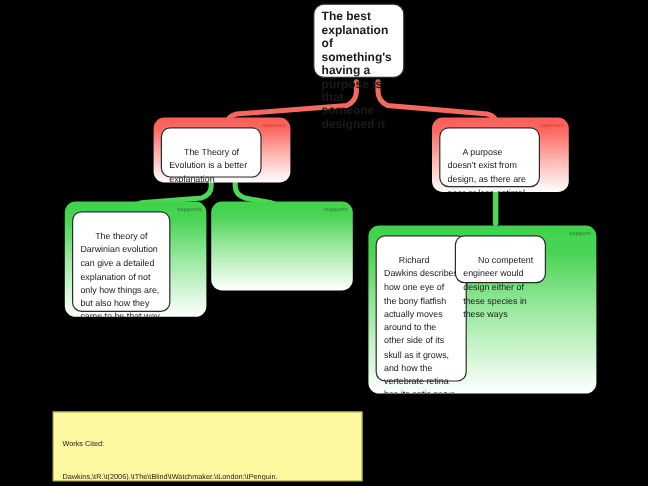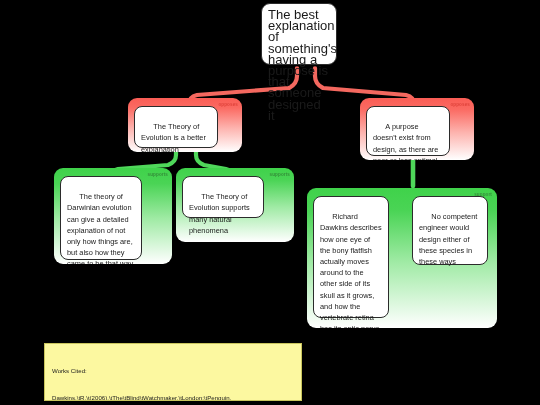--- a/index.html
+++ b/index.html
@@ -42,24 +42,25 @@
     word-wrap: break-word;
   }
 
   
   .rootbox {
     position: absolute;
     background: #ffffff;
     border: 1.4px solid #2b2b2b;
     border-radius: 9px;
     color: #1a1a1a;
-    font-size: 13px;
+    font-size: 10px;
     line-height: 11.2px;
     padding: 5px 6px;
     box-shadow: 2px 2px 0 rgba(0,0,0,0.30);
+    font-weight: bold;
   }
 
   
   .badge {
     position: absolute;
     font-size: 4.6px;
     letter-spacing: 0.1px;
     font-weight: 700;
   }
   .badge.opposes { color: #e0443c; }
@@ -118,31 +119,28 @@
 
   <div class="plate green" style="left:54px; top:168px; width:118px; height:96px;">
     <span class="badge supports" style="right:4px; top:4px;">supports</span>
     <div class="box" style="left:6px; top:8px; width:82px; height:84px;">
       <span>The theory of Darwinian evolution can give a detailed explanation of not only how things are, but also how they came to be that way</span>
     </div>
   </div>
 
   <div class="plate green" style="left:176px; top:168px; width:118px; height:74px;">
     <span class="badge supports" style="right:4px; top:4px;">supports</span>
-    <div class="box" style="left:6px; top:8px; width:82px; height:42px;">
-      <span>The Theory of Evolution supports many natural phenomena</span>
-    </div>
   </div>
 
   <div class="plate green" style="left:307px; top:188px; width:190px; height:140px;">
     <span class="badge supports" style="right:5px; top:4px;">support</span>
     <div class="box" style="left:6px; top:8px; width:76px; height:122px;">
       <span>Richard Dawkins describes how one eye of the bony flatfish actually moves around to the other side of its skull as it grows, and how the vertebrate retina has its optic nerve connected backwards (Dawkins, 2006, pp. 92-3).</span>
     </div>
-    <div class="box" style="left:105px; top:8px; width:76px; height:69px;">
+    <div class="box" style="left:72px; top:8px; width:76px; height:40px;">
       <span>No competent engineer would design either of these species in these ways</span>
     </div>
   </div>
 
   <div id="works-cited">
     <span class="wc-line">Works Cited:</span>
     <span class="wc-line">Dawkins,\tR.\t(2006).\tThe\tBlind\tWatchmaker.\tLondon:\tPenguin.</span>
     
     
     

